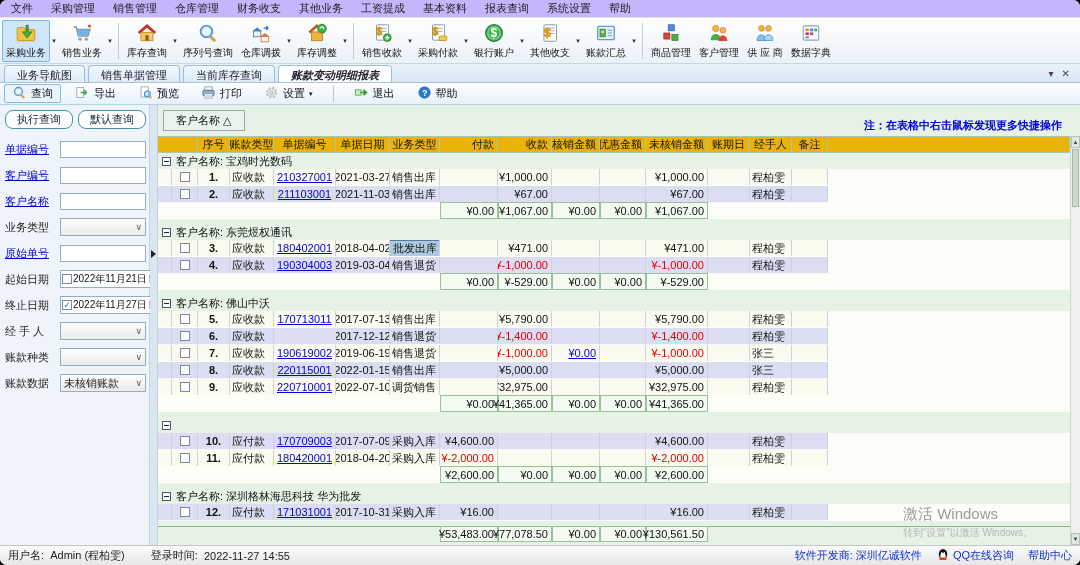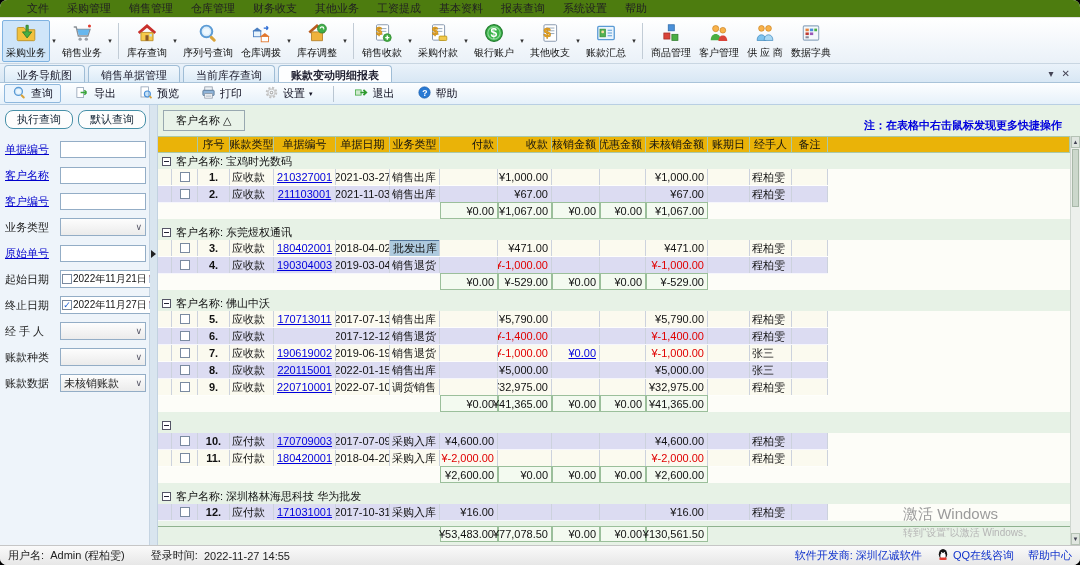--- a/index.html
+++ b/index.html
@@ -1,41 +1,41 @@
 <!DOCTYPE html>
 <html><head>
 <meta charset="utf-8">
 <style>
   html,body{margin:0;padding:0;background:#000;width:1080px;height:565px;overflow:hidden;
     font-family:"Liberation Sans","DejaVu Sans",sans-serif;}
   *{box-sizing:border-box;}
   .window{position:absolute;inset:0;border-radius:7px;overflow:hidden;background:#fff;
     display:flex;flex-direction:column;}
   
-  .menubar{height:18px;background:#4d7c0f;border-bottom:1px solid #e3e3e3;display:flex;
-    align-items:flex-end;padding-left:18px;flex:0 0 auto;}
+  .menubar{height:18px;background:#c4b5fd;border-bottom:1px solid #e3e3e3;display:flex;
+    align-items:flex-end;padding-left:2px;flex:0 0 auto;}
   .menu-item{font-size:11px;color:#222;padding:1px 9px;cursor:default;}
   
   .toolbar{height:46px;background:linear-gradient(#ffffff,#eaf1f8);border-bottom:1px solid #c9d6e2;
     display:flex;align-items:center;padding:0 2px;flex:0 0 auto;}
   .tb-wrap{display:flex;align-items:center;height:42px;}
   .tb-item{display:flex;flex-direction:column;align-items:center;justify-content:center;
     padding:1px 3px;border:1px solid transparent;border-radius:2px;min-width:44px;height:42px;}
   .tb-item.active{background:#cfe5f9;border-color:#7fb2e0;}
   .tb-icon{height:24px;display:flex;align-items:center;}
   .tb-label{font-size:10px;color:#111;white-space:nowrap;margin-top:1px;}
   .tb-drop{width:8px;font-size:7px;color:#333;display:flex;align-items:center;justify-content:center;height:42px;}
   .tb-sep{width:1px;background:#c2ccd6;height:36px;margin:0 4px;}
   
   .tabbar{height:19px;background:linear-gradient(#eaf2fa,#d8e7f4);border-bottom:1px solid #a9c3d9;
     display:flex;align-items:flex-end;padding:0 4px;flex:0 0 auto;}
   .tabs{display:flex;align-items:flex-end;flex:1;}
   .tab{height:17px;padding:2px 12px 0;font-size:11px;color:#223;background:linear-gradient(#f2f8fd,#dcebf7);
     border:1px solid #9fbdd6;border-bottom:none;border-radius:4px 4px 0 0;margin-right:3px;white-space:nowrap;}
-  .tab.active{background:#fdfeff;font-weight:bold;}
+  .tab.active{background:#fdfeff;font-weight:bold;font-style:italic;}
   .tabctrl{display:flex;align-items:center;gap:8px;padding:0 6px 3px;color:#445;font-size:10px;}
   
   .subtoolbar{height:22px;background:linear-gradient(#fdfeff,#e6f1fa);border-bottom:1px solid #b9cfe3;
     display:flex;align-items:center;padding:0 4px;gap:6px;flex:0 0 auto;}
   .sb-btn{display:flex;align-items:center;gap:4px;font-size:11px;color:#112;
     padding:1px 7px;border:1px solid transparent;border-radius:2px;height:19px;}
   .sb-btn.boxed{border-color:#8fb8dd;background:#eaf4fd;}
   .sb-sep{width:1px;background:#b9c6d2;height:16px;margin:0 6px;}
   
   .main{flex:1;display:flex;min-height:0;}
@@ -413,25 +413,25 @@
     <div class="qpanel" id="qpanel">
         <div class="qbtns">
           <div class="qbtn">执行查询</div>
           <div class="qbtn">默认查询</div>
         </div>
         <div class="qrow">
           <span class="qlabel link">单据编号</span>
           <input class="qinput" value="" style="">
         </div>
         <div class="qrow">
+          <span class="qlabel link">客户编号</span>
+          <input class="qinput" value="" style="">
+        </div>
+        <div class="qrow">
           <span class="qlabel link">客户名称</span>
-          <input class="qinput" value="" style="">
-        </div>
-        <div class="qrow">
-          <span class="qlabel link">客户编号</span>
           <input class="qinput" value="" style="">
         </div>
         <div class="qrow">
           <span class="qlabel">业务类型</span>
           <div class="qselect">
             <span class="sv"></span>
             <span class="ar">∨</span>
           </div>
         </div>
         <div class="qrow">

